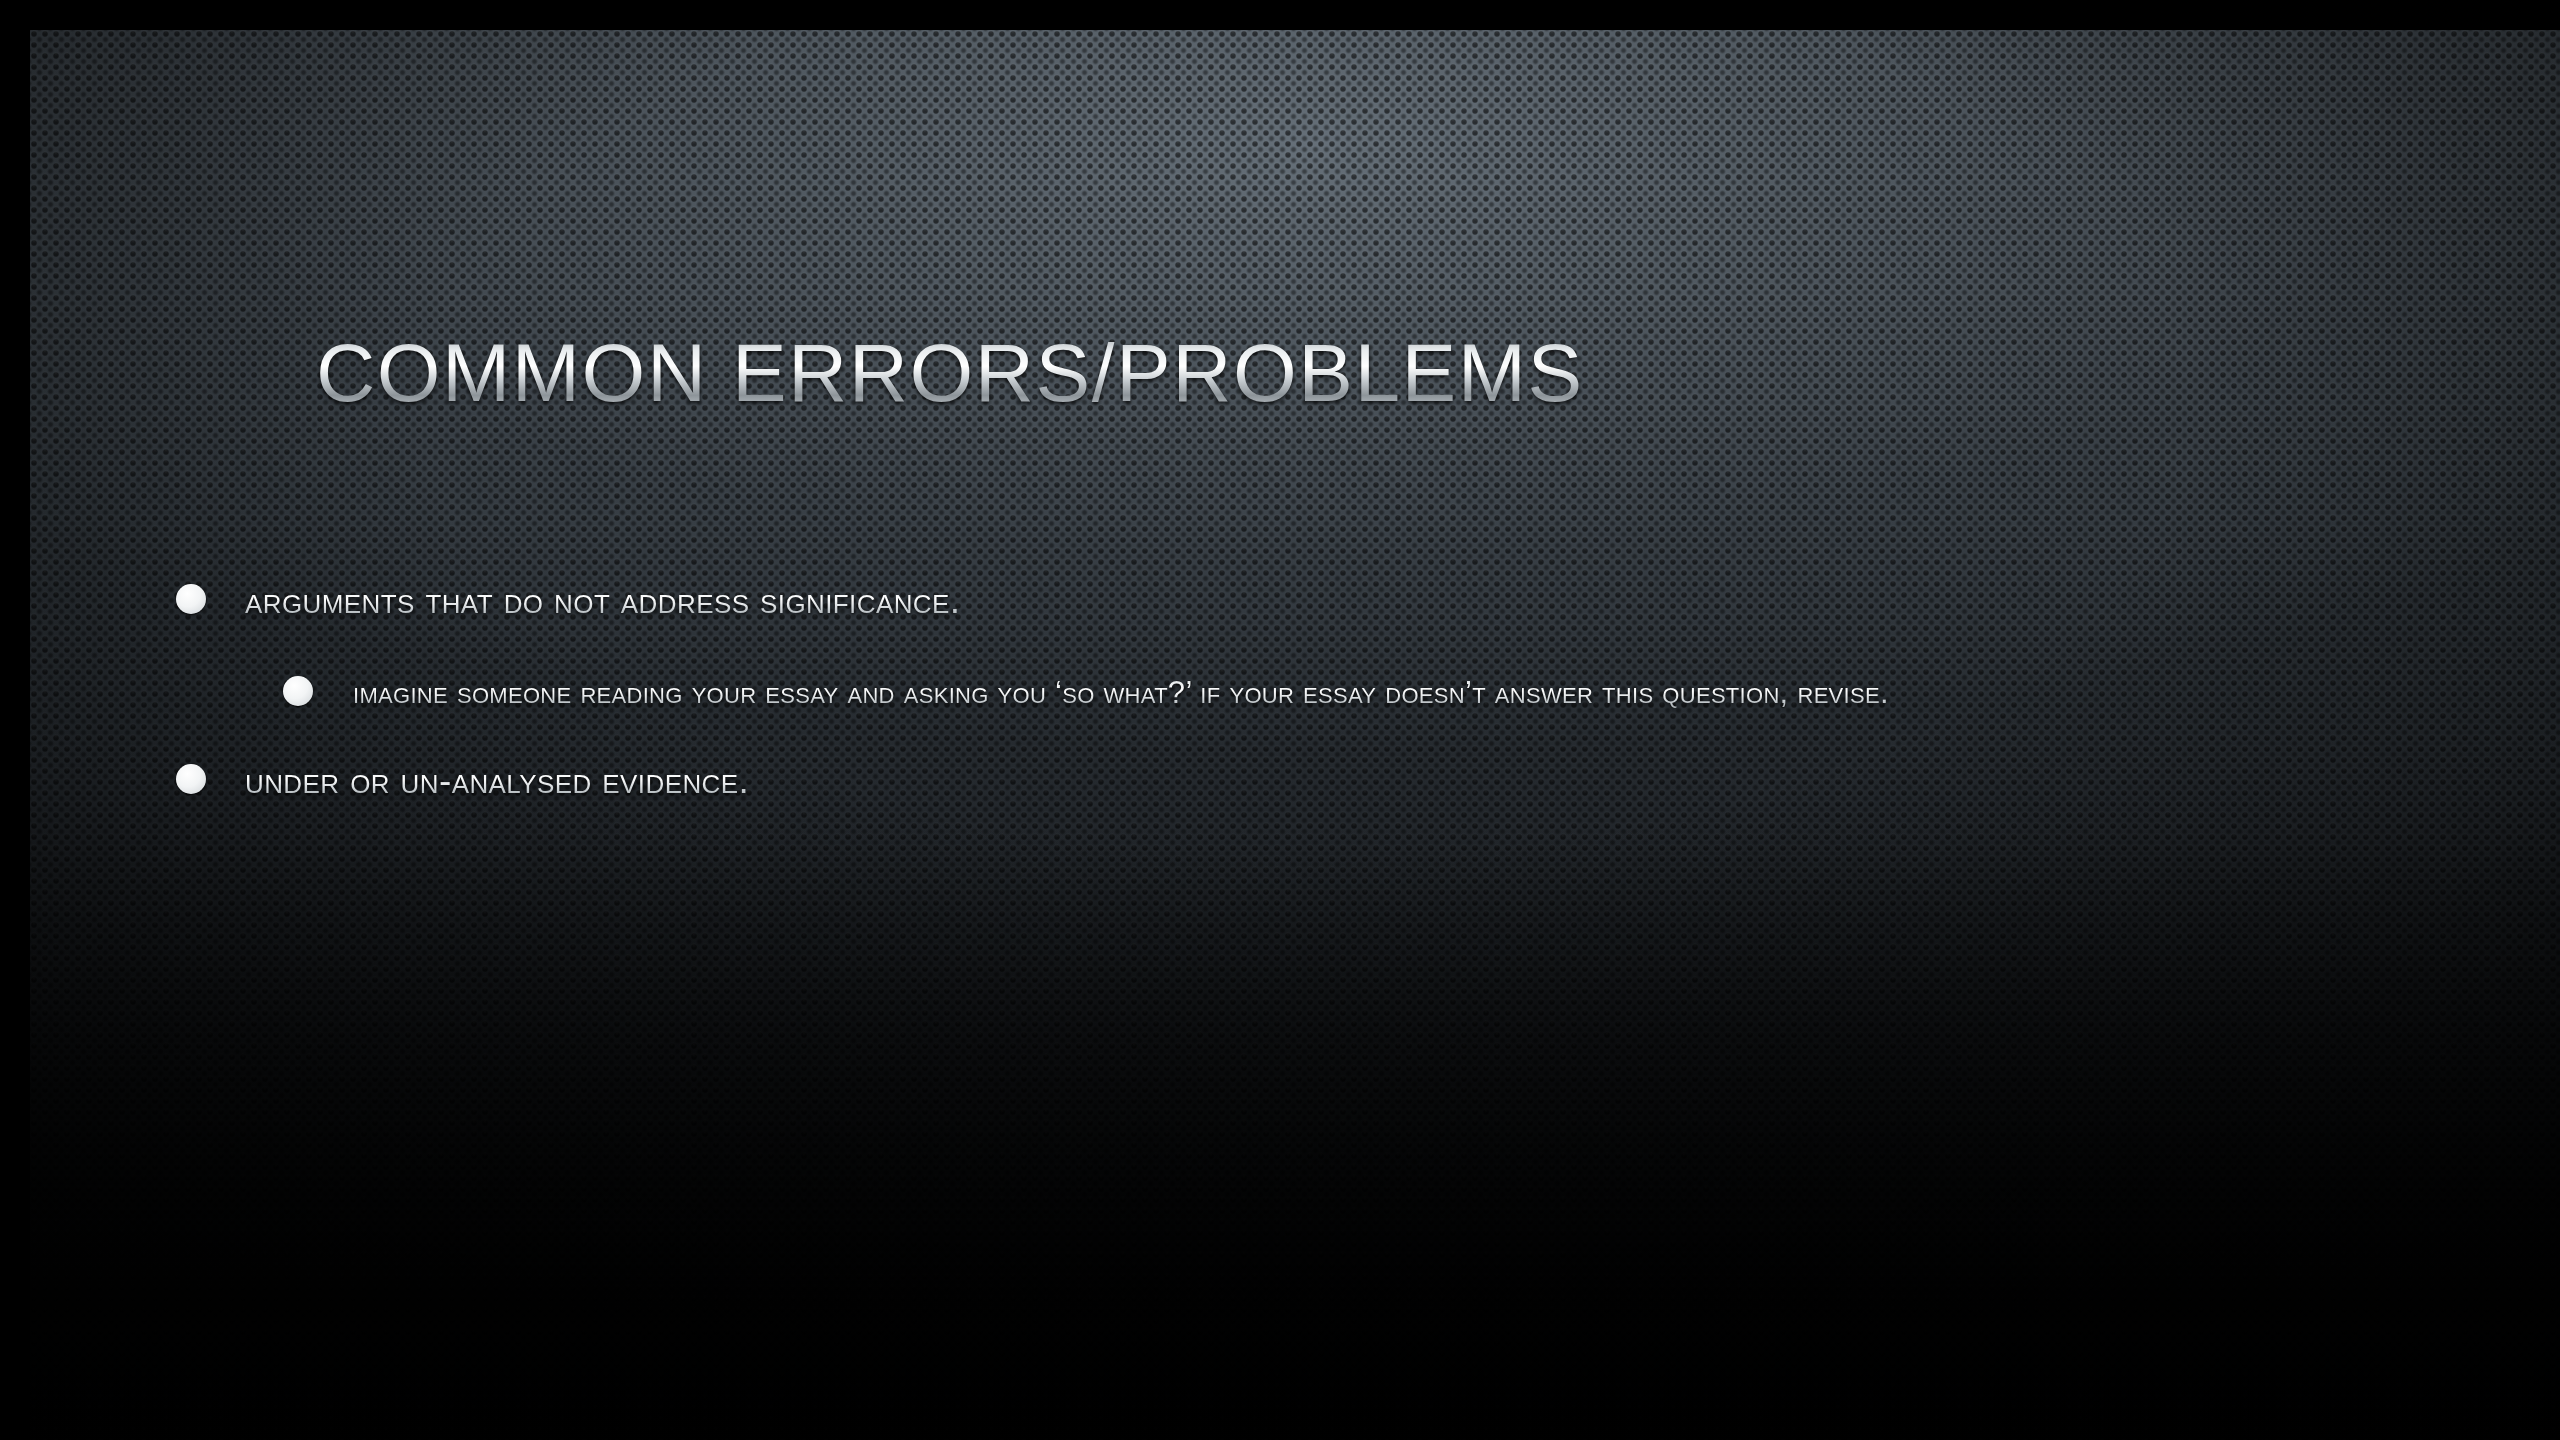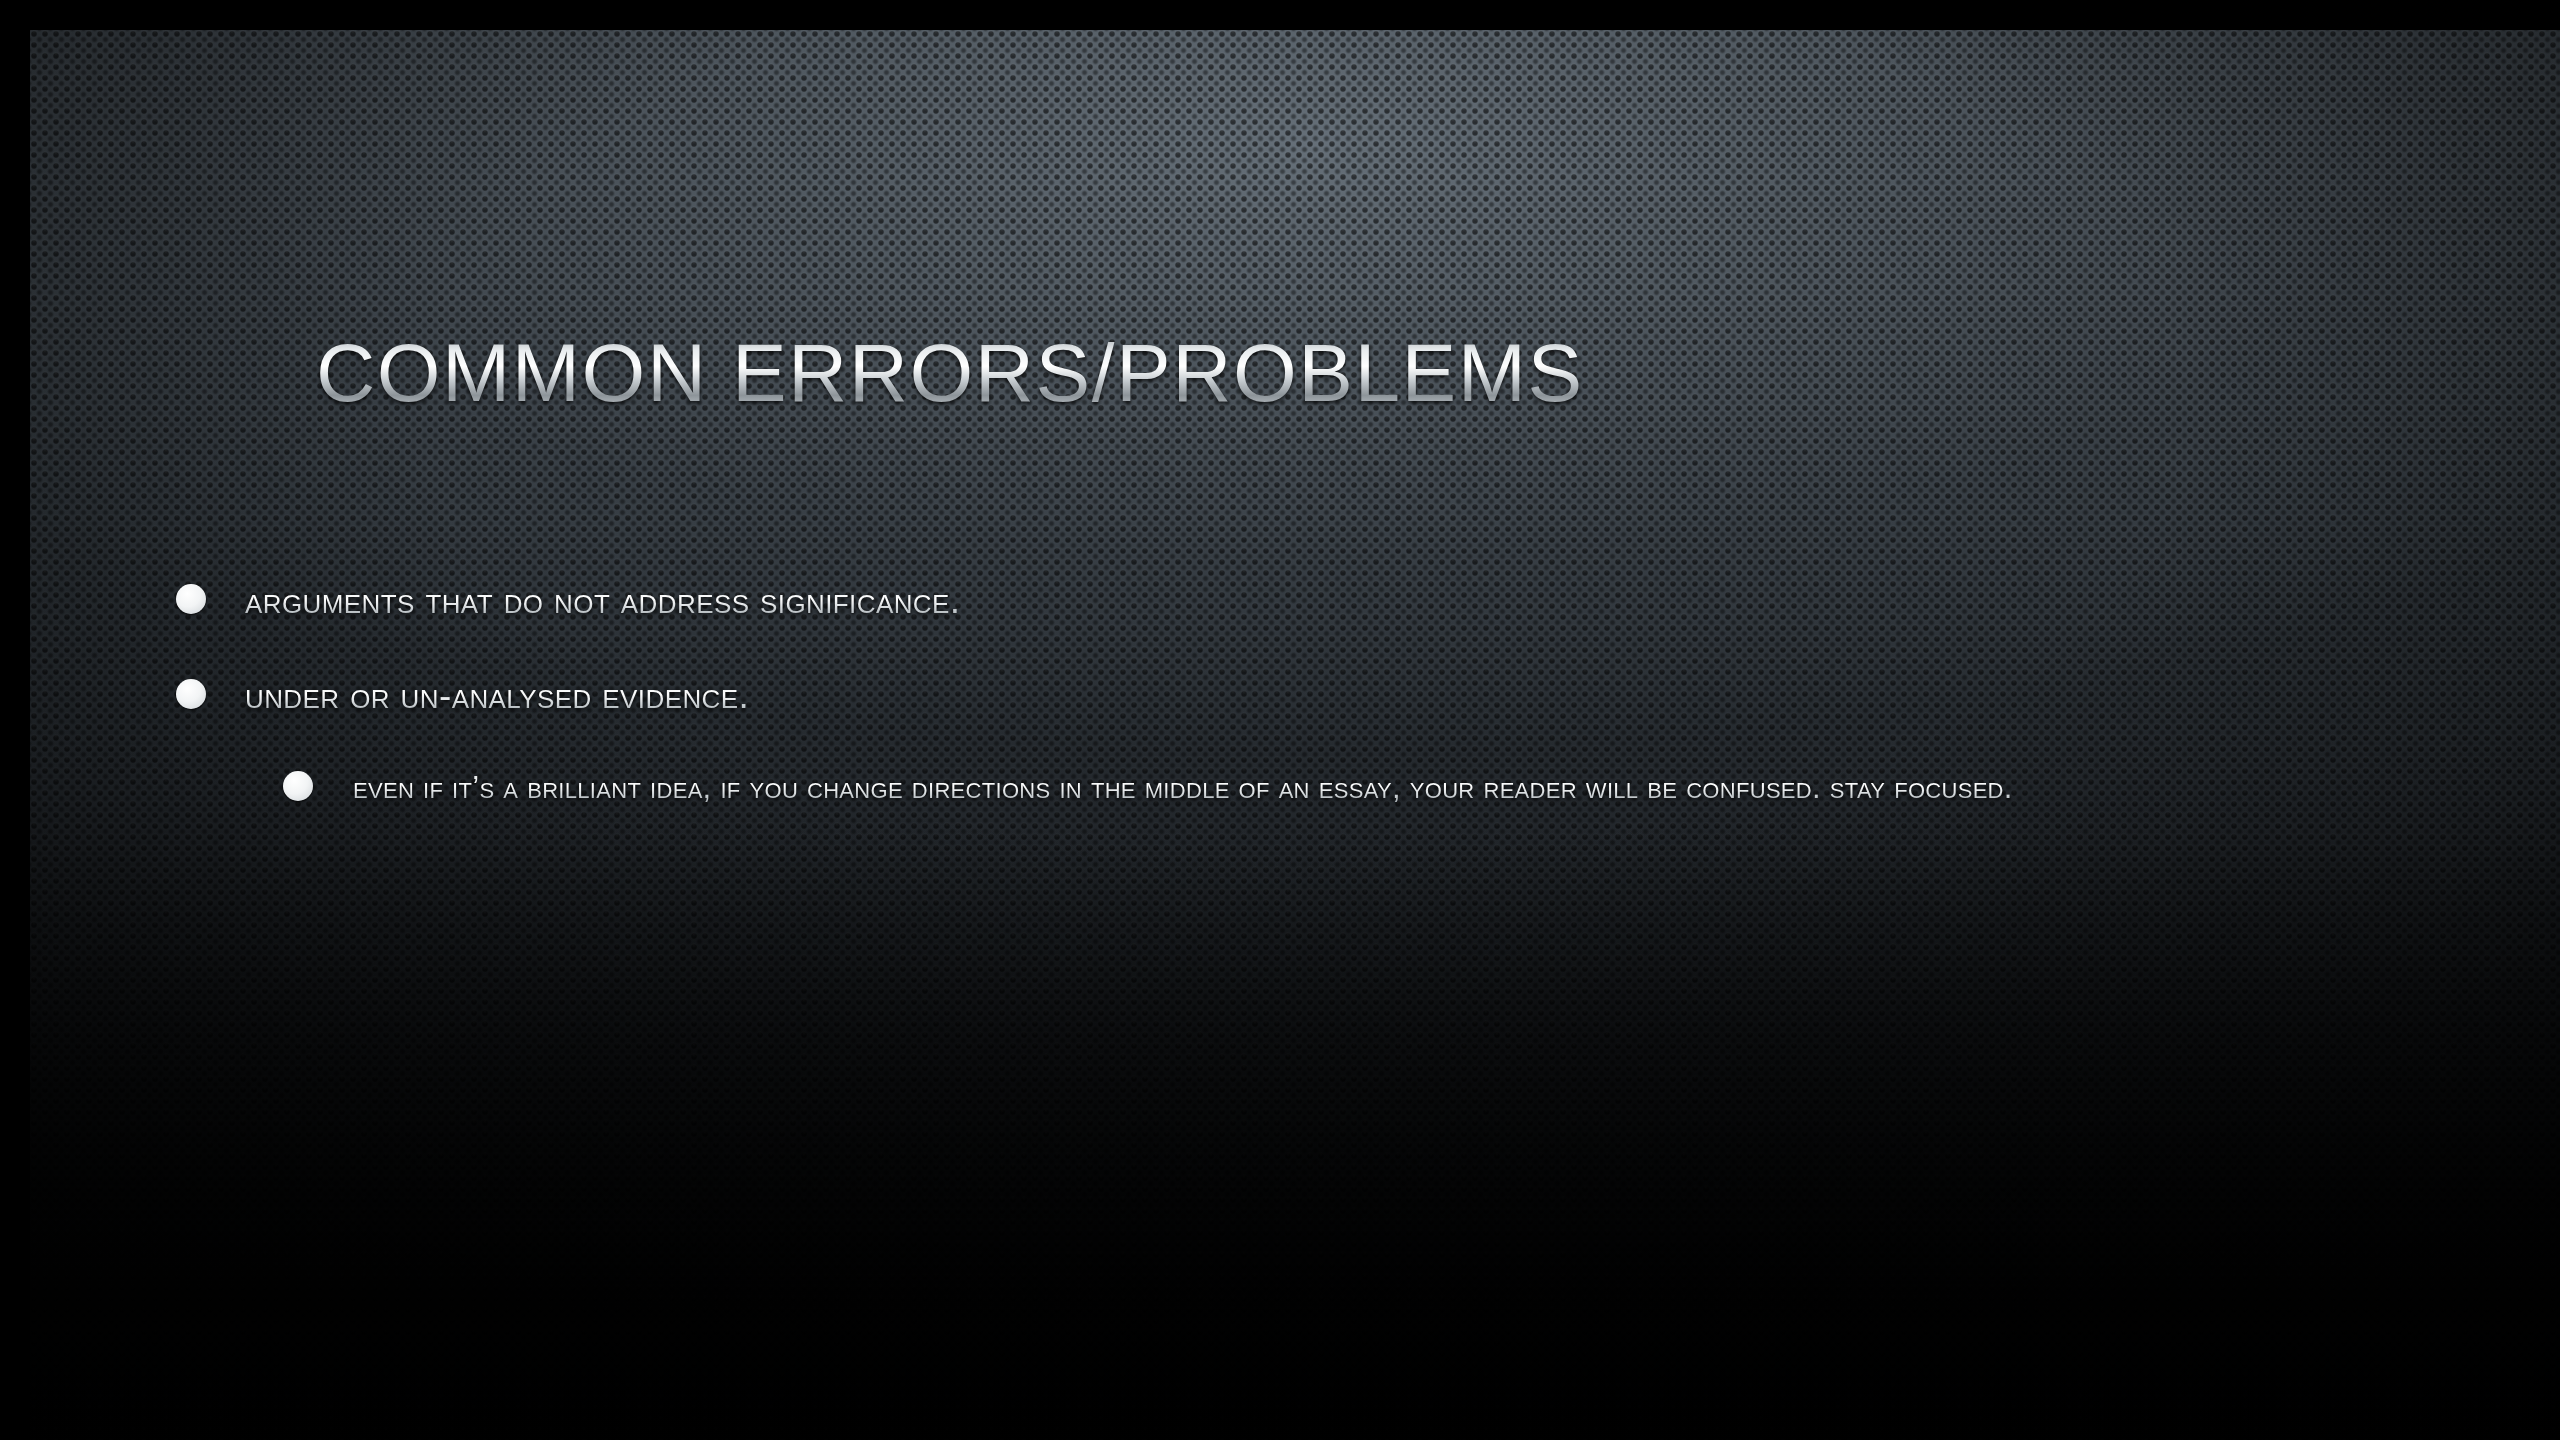--- a/index.html
+++ b/index.html
@@ -198,27 +198,27 @@
     <div class="title">Common Errors/Problems</div>
   </div>
 
   <div class="body">
 
     <div class="lvl1">
       <span class="dot"></span>
       <span class="btext">Arguments that do not address significance.</span>
     </div>
 
+    <div class="lvl2">
+      <span class="dot"></span>
+      <span class="btext">Imagine someone reading your essay and asking you ‘so what?’ If your essay doesn’t answer this question, revise.</span>
+    </div>
 
     <div class="lvl1">
       <span class="dot"></span>
       <span class="btext">Under or Un-analysed evidence.</span>
     </div>
 
 
 
-    <div class="lvl2">
-      <span class="dot"></span>
-      <span class="btext">Even if it’s a brilliant idea, if you change directions in the middle of an essay, your reader will be confused. Stay focused.</span>
-    </div>
 
   </div>
 </div>
 
 </body></html>

